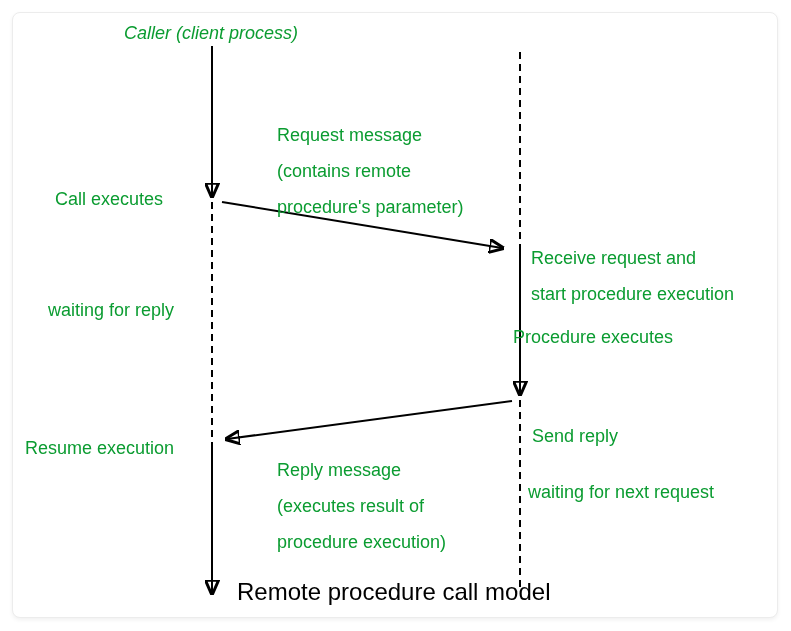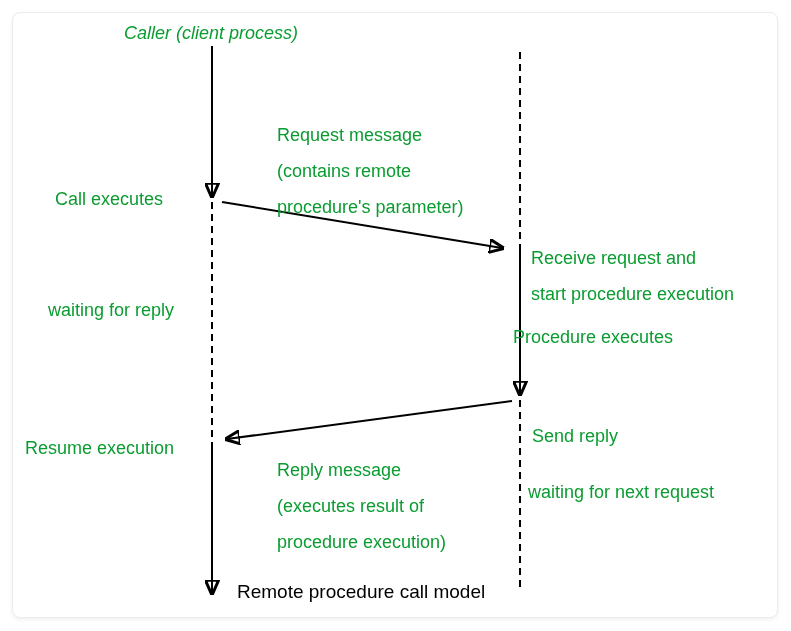--- a/index.html
+++ b/index.html
@@ -36,21 +36,21 @@
   }
   .dashed{stroke-dasharray:7 5;}
   .lbl{
     position:absolute;
     font-size:18px;
     line-height:22px;
     color:var(--green);
     white-space:pre-line;
   }
   .lbl.multiline{line-height:36px;}
-  .lbl.black{color:#000000;font-size:19px;}
+  .lbl.black{color:#000000;font-size:24px;}
 </style>
 </head>
 <body>
 
 <div class="canvas">
 
   <div class="card"></div>
 
   <svg class="lines" viewBox="0 0 791 631" aria-hidden="true">
     <defs>

